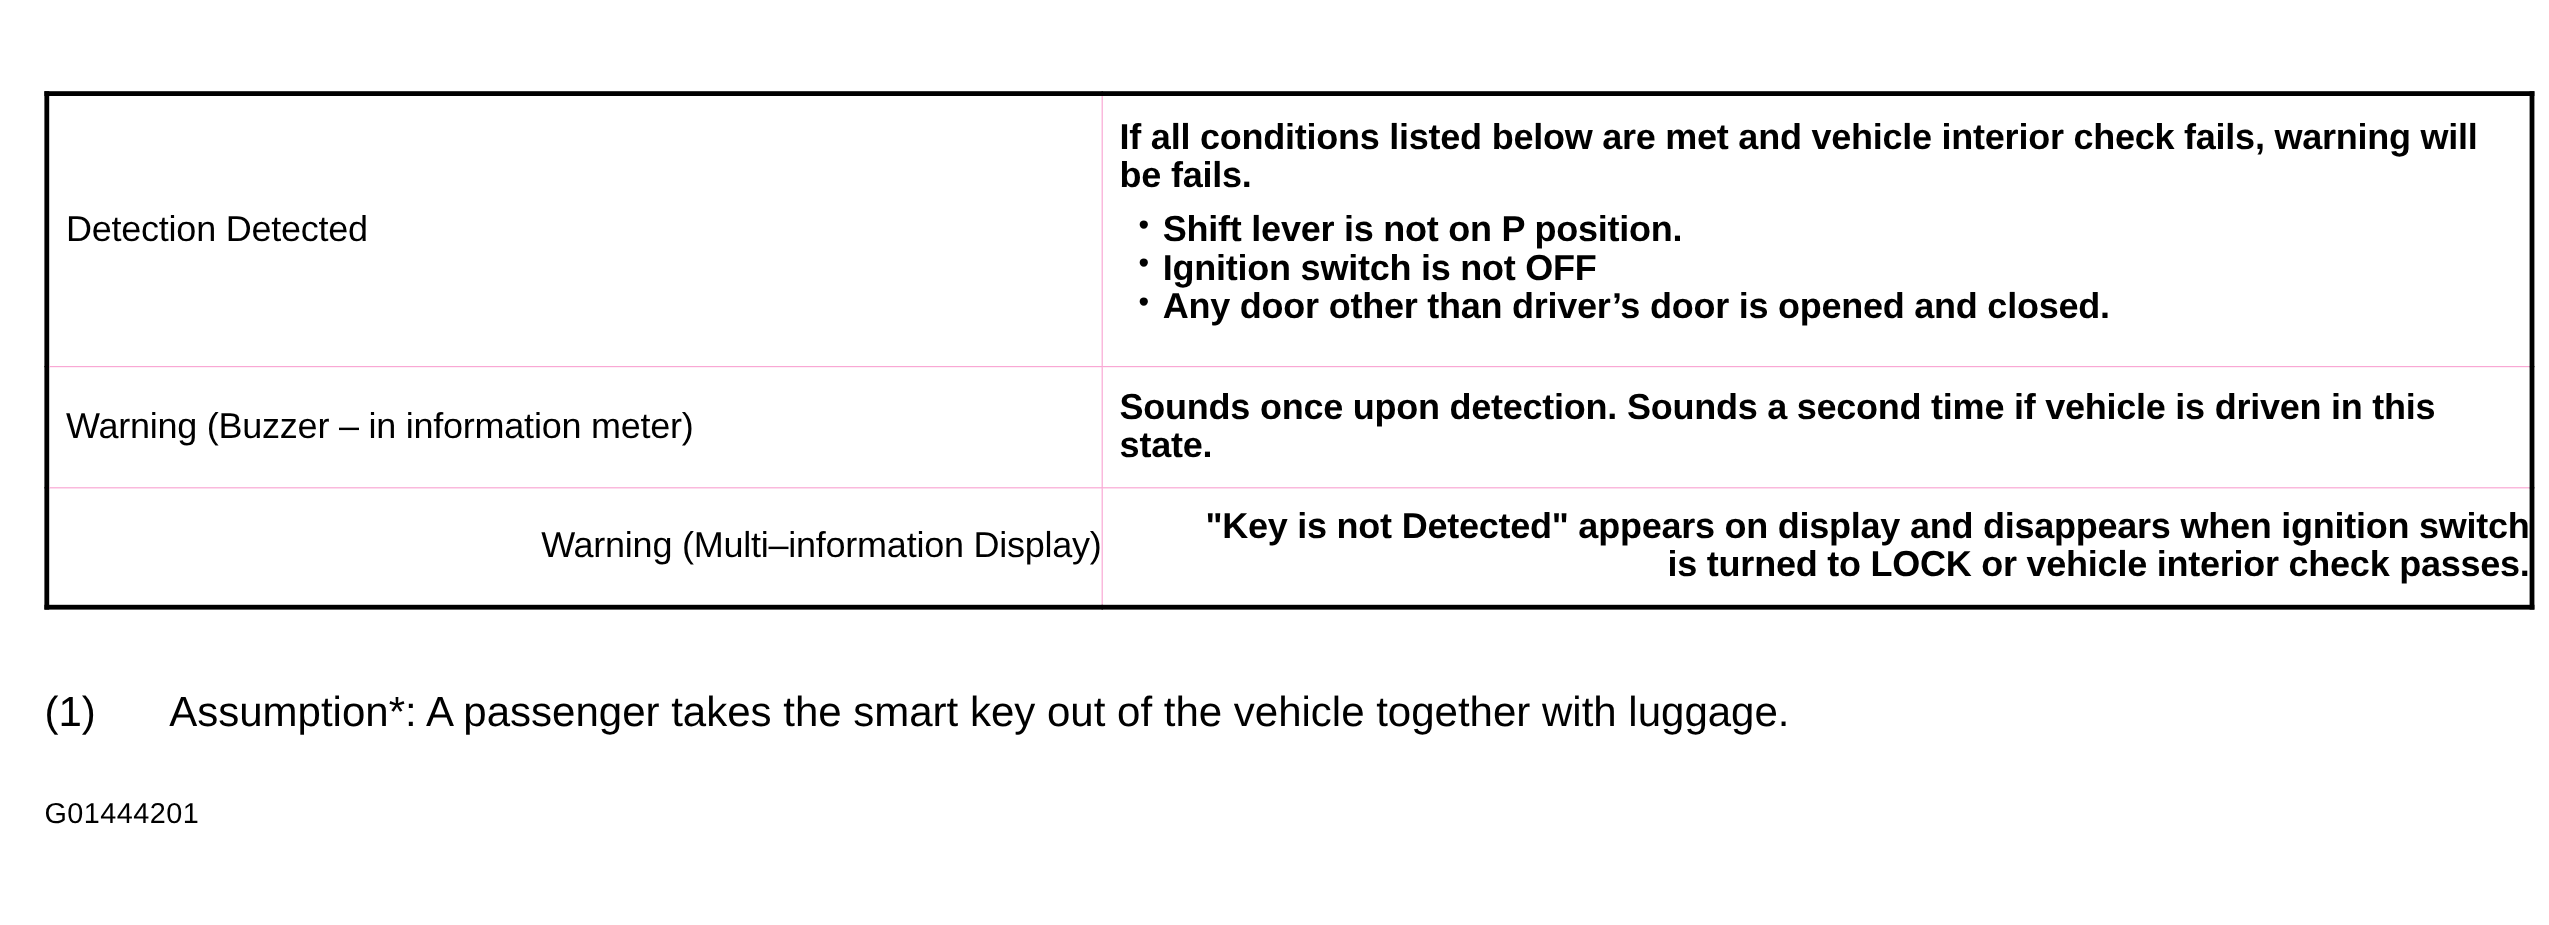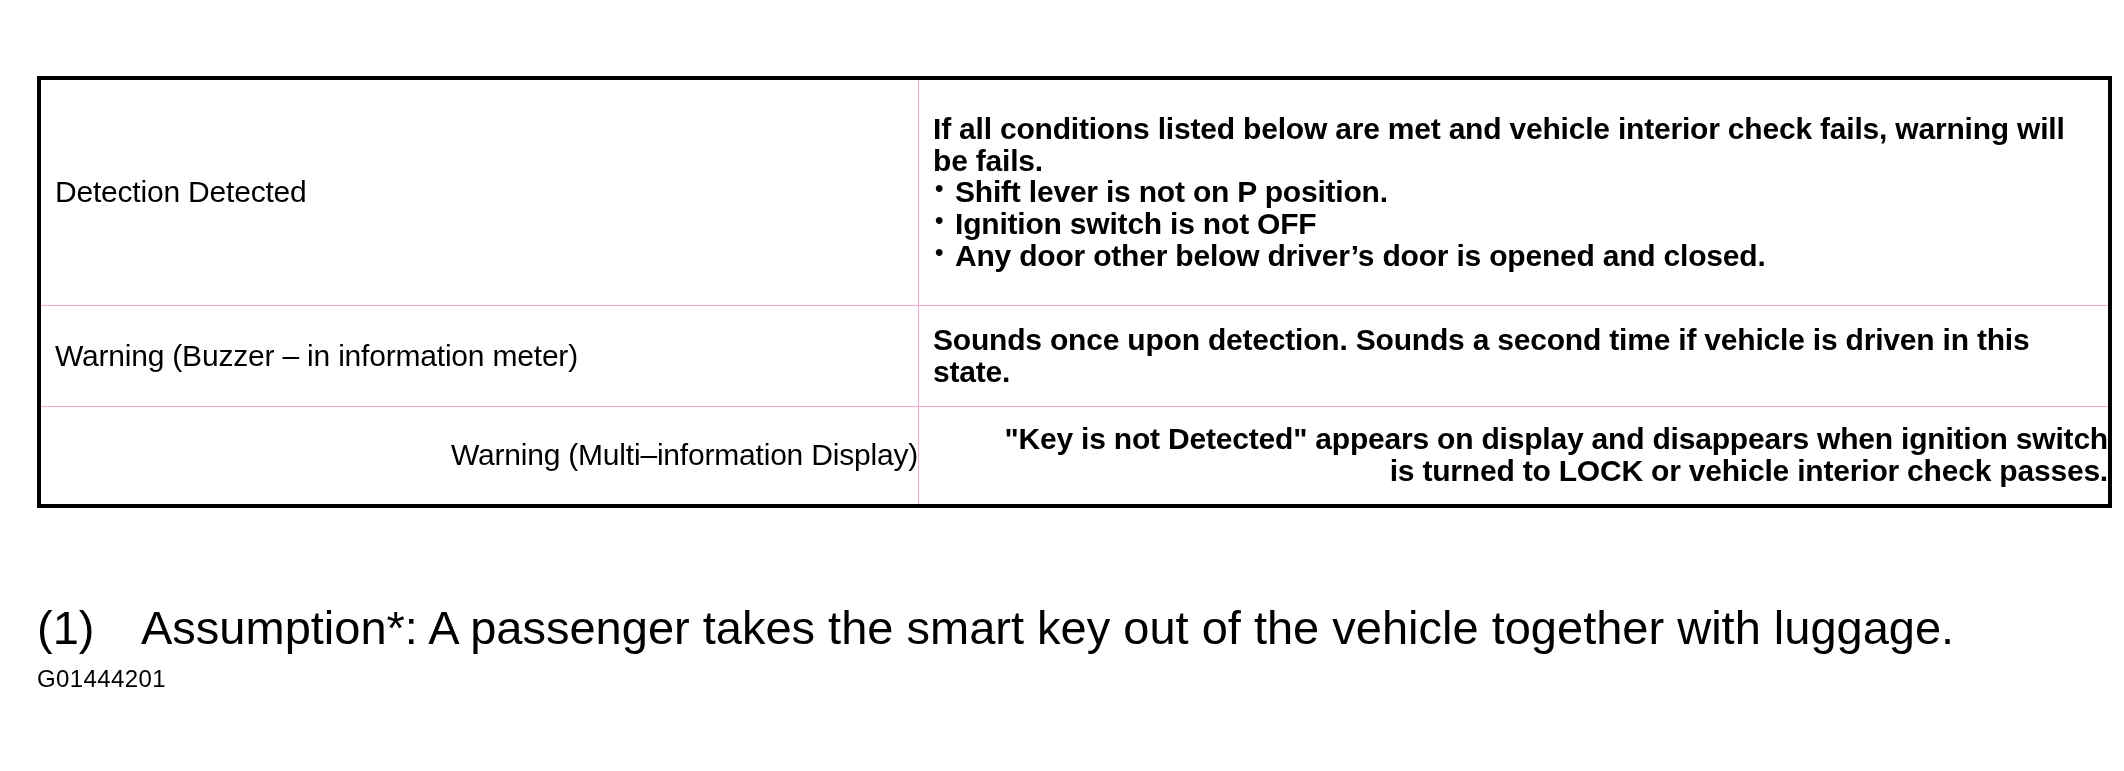--- a/index.html
+++ b/index.html
@@ -62,21 +62,21 @@
   .vline {
     display: block;
     font-size: 30px;
     line-height: 1.06;
     white-space: nowrap;
     font-weight: 600;
   }
 
   .blist {
     list-style: none;
-    margin: 0;
+    margin: 14px;
     padding: 0;
   }
   .blist li {
     position: relative;
     padding-left: 22px;
     font-size: 30px;
     line-height: 1.06;
     white-space: nowrap;
     font-weight: 600;
   }
@@ -85,23 +85,23 @@
     position: absolute;
     left: 2px;
     top: -1px;
     font-size: 24px;
   }
 
   
   .caption {
     position: absolute;
     left: 37px;
-    top: 604px;
+    top: 576px;
     width: 2050px;
-    font-size: 47px;
+    font-size: 35px;
     line-height: 1.0;
     white-space: nowrap;
   }
   .caption .cap-num {
     display: inline-block;
     width: 104px;
   }
   .caption .cap-text {
     display: inline;
   }
@@ -123,21 +123,21 @@
   <table class="spec-table">
     <tbody>
       <tr class="row-1">
         <td class="col-label label-cell">Detection Detected</td>
         <td class="col-value value-cell">
           <span class="vline">If all conditions listed below are met and vehicle interior check fails, warning will</span>
           <span class="vline">be fails.</span>
           <ul class="blist">
             <li>Shift lever is not on P position.</li>
             <li>Ignition switch is not OFF</li>
-            <li>Any door other below driver’s door is opened and closed.</li>
+            <li>Any door other than driver’s door is opened and closed.</li>
           </ul>
         </td>
       </tr>
 
       <tr class="row-2">
         <td class="col-label label-cell">Warning (Buzzer – in information meter)</td>
         <td class="col-value value-cell">
           <span class="vline">Sounds once upon detection. Sounds a second time if vehicle is driven in this</span>
           <span class="vline">state.</span>
         </td>

